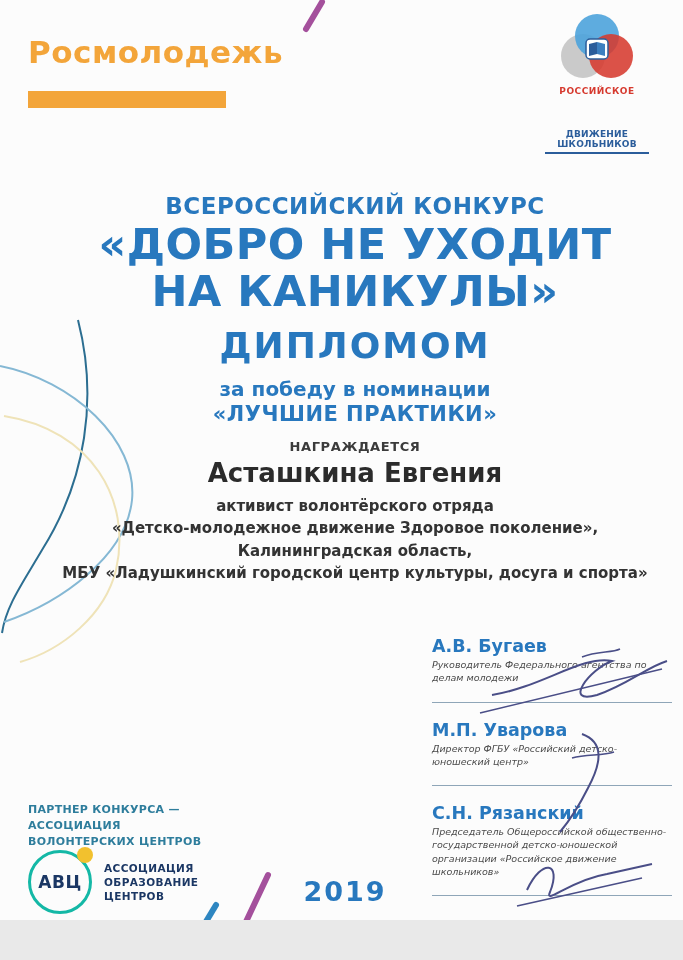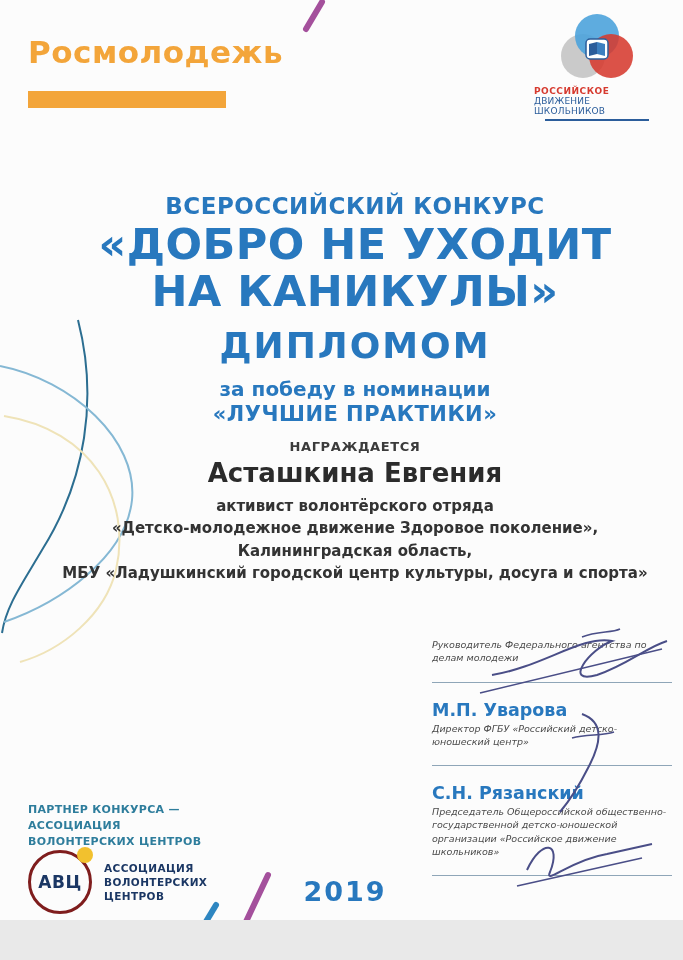--- a/index.html
+++ b/index.html
@@ -5,24 +5,24 @@
   html,body{margin:0;padding:0;background:#e9e9e9;}
   .page{
     position:relative;width:683px;height:920px;margin:0 auto;
     background:#fcfcfc;overflow:hidden;
     font-family:"DejaVu Sans","Liberation Sans",sans-serif;
     padding-left:22px;
   }
   
   .rosmol-word{position:absolute;left:28px;top:34px;font-size:31px;font-weight:bold;color:#F3A53A;letter-spacing:.5px;}
   .rosmol-bar{position:absolute;left:28px;top:91px;width:198px;height:17px;background:#F3A53A;}
-  .rdsh{position:absolute;left:534px;top:12px;width:126px;}
+  .rdsh{position:absolute;left:534px;top:12px;width:126px;text-align:center;}
   .rdsh-circles{display:block;margin:0 auto;}
   .rdsh-line1{font-size:9px;font-weight:bold;color:#D63A2F;letter-spacing:.5px;margin-top:2px;}
-  .rdsh-line2{font-size:9px;font-weight:normal;color:#2B5D9B;letter-spacing:.2px;}
+  .rdsh-line2{font-size:9px;font-weight:bold;color:#2B5D9B;letter-spacing:.2px;margin-top:33px;}
   .rdsh-underline{width:104px;height:2px;background:#2B5D9B;margin:3px auto 0;}
   
   .deco{position:absolute;pointer-events:none;}
   
   .main-col{position:absolute;left:50px;top:170px;width:610px;text-align:center;color:#2878BE;}
   .proj-lines{font-size:13px;font-weight:bold;font-style:italic;line-height:1.45;letter-spacing:.3px;}
   .contest-label{font-size:23px;font-weight:bold;margin-top:23px;letter-spacing:.5px;}
   .contest-name{font-size:43px;font-weight:800;line-height:1.1;margin-top:2px;letter-spacing:.5px;}
   .award-type{font-size:36px;font-weight:600;margin-top:9px;letter-spacing:2px;}
   .award-reason{font-size:20px;font-weight:bold;margin-top:11px;}
@@ -33,21 +33,21 @@
   
   .sig-col{position:absolute;left:432px;top:636px;width:240px;}
   .sig-name{font-size:17.5px;font-weight:bold;color:#2878BE;}
   .sig-title{font-size:9.5px;font-style:italic;color:#4a4a4a;line-height:1.4;margin-top:2px;}
   .sig-rule{position:relative;height:1px;background:#8FA6B8;margin-top:17px;}
   .sig-scribble{position:absolute;right:0;bottom:-14px;pointer-events:none;}
   .sig-block{margin-bottom:17px;}
   
   .partner{position:absolute;left:28px;top:802px;font-size:11px;font-weight:bold;color:#2E7D9C;line-height:1.45;letter-spacing:.3px;}
   .avc-row{position:absolute;left:28px;top:850px;display:flex;align-items:flex-start;gap:12px;}
-  .avc-logo{position:relative;width:58px;height:58px;border:3px solid #7f1d1d;border-radius:50%;
+  .avc-logo{position:relative;width:58px;height:58px;border:3px solid #14b8a6;border-radius:50%;
     display:flex;align-items:center;justify-content:center;}
   .avc-abbr{font-size:17px;font-weight:bold;color:#1B3764;letter-spacing:.5px;}
   .avc-dot{position:absolute;right:-4px;top:-6px;width:16px;height:16px;border-radius:50%;background:#F2C12E;}
   .avc-name{font-size:10.5px;font-weight:bold;color:#1B3764;line-height:1.35;letter-spacing:.4px;padding-top:11px;}
   .year{position:absolute;left:300px;top:876px;width:90px;text-align:center;
     font-size:27px;font-weight:bold;color:#2878BE;letter-spacing:2px;}
 </style>
 </head>
 <body>
 
@@ -100,20 +100,21 @@
       <div>активист волонтёрского отряда</div>
       <div>«Детско-молодежное движение Здоровое поколение»,</div>
       <div>Калининградская область,</div>
       <div>МБУ «Ладушкинский городской центр культуры, досуга и спорта»</div>
     </div>
   </div>
 
   <div class="sig-col">
 
     <div class="sig-block">
+      <div class="sig-name">А.В. Бугаев</div>
       <div class="sig-title">Руководитель Федерального агентства по делам молодежи</div>
       <div class="sig-rule">
         <svg class="sig-scribble" width="210" height="70" viewBox="0 0 210 70">
           <path d="M30 48 C 80 40, 120 8, 150 14 C 128 22, 100 58, 135 48 C 165 38, 185 20, 205 14" fill="none" stroke="#4A4E87" stroke-width="2"></path>
           <path d="M18 66 L 200 22" fill="none" stroke="#4A4E87" stroke-width="1.6"></path>
           <path d="M120 10 C 135 4, 150 6, 158 2" fill="none" stroke="#4A4E87" stroke-width="1.4"></path>
         </svg>
       </div>
     </div>
 
@@ -147,20 +148,20 @@
     <div>ВОЛОНТЕРСКИХ ЦЕНТРОВ</div>
   </div>
 
   <div class="avc-row">
     <div class="avc-logo">
       <span class="avc-abbr">АВЦ</span>
       <span class="avc-dot"></span>
     </div>
     <div class="avc-name">
       <div>АССОЦИАЦИЯ</div>
-      <div>ВОЛОНТЕРСКИХ</div>
+      <div>ОБРАЗОВАНИЕ</div>
       <div>ЦЕНТРОВ</div>
     </div>
   </div>
 
   <div class="year">2019</div>
 
 </div>
 
 </body></html>

